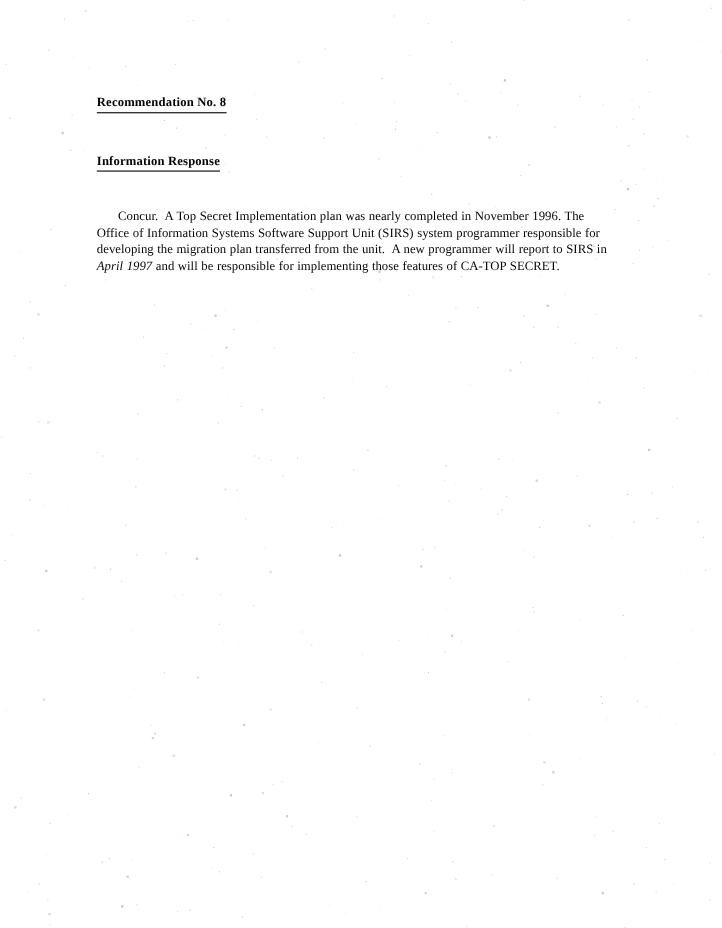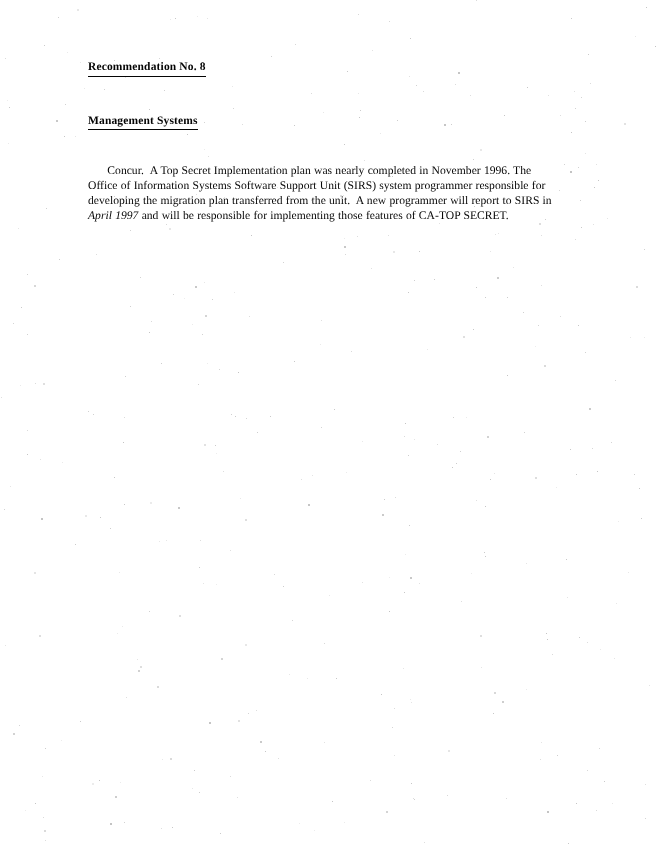--- a/index.html
+++ b/index.html
@@ -15,21 +15,21 @@
     position: relative;
     width: 656px;
     height: 844px;
     background: #ffffff;
     overflow: hidden;
   }
   
   #content {
     position: absolute;
     left: 88px;
-    top: 58px;
+    top: 84px;
     width: 470px;
   }
   .heading {
     font-size: 11.5px;
     font-weight: bold;
     color: #171717;
     letter-spacing: 0.15px;
     line-height: 15px;
     display: inline-block;
     border-bottom: 1.3px solid #171717;
@@ -82,21 +82,21 @@
     <div class="heading-row">
       <span class="heading">Recommendation No. 8</span>
     </div>
 
     <div class="gap-after-heading"></div>
 
 
     <div class="gap-before-heading"></div>
 
     <div class="heading-row">
-      <span class="heading">Management Systems</span>
+      <span class="heading">Information Response</span>
     </div>
 
     <div class="gap-after-heading2"></div>
 
     <div class="para">
       <span>Concur.  A Top Secret Implementation plan was nearly completed in November 1996. The Office of Information Systems Software Support Unit (SIRS) system programmer responsible for developing the migration plan transferred from the unit.  A new programmer will report to SIRS in </span><span class="ital">April 1997</span><span> and will be responsible for implementing those features of CA-TOP SECRET.</span>
     </div>
 
   </div>
 

